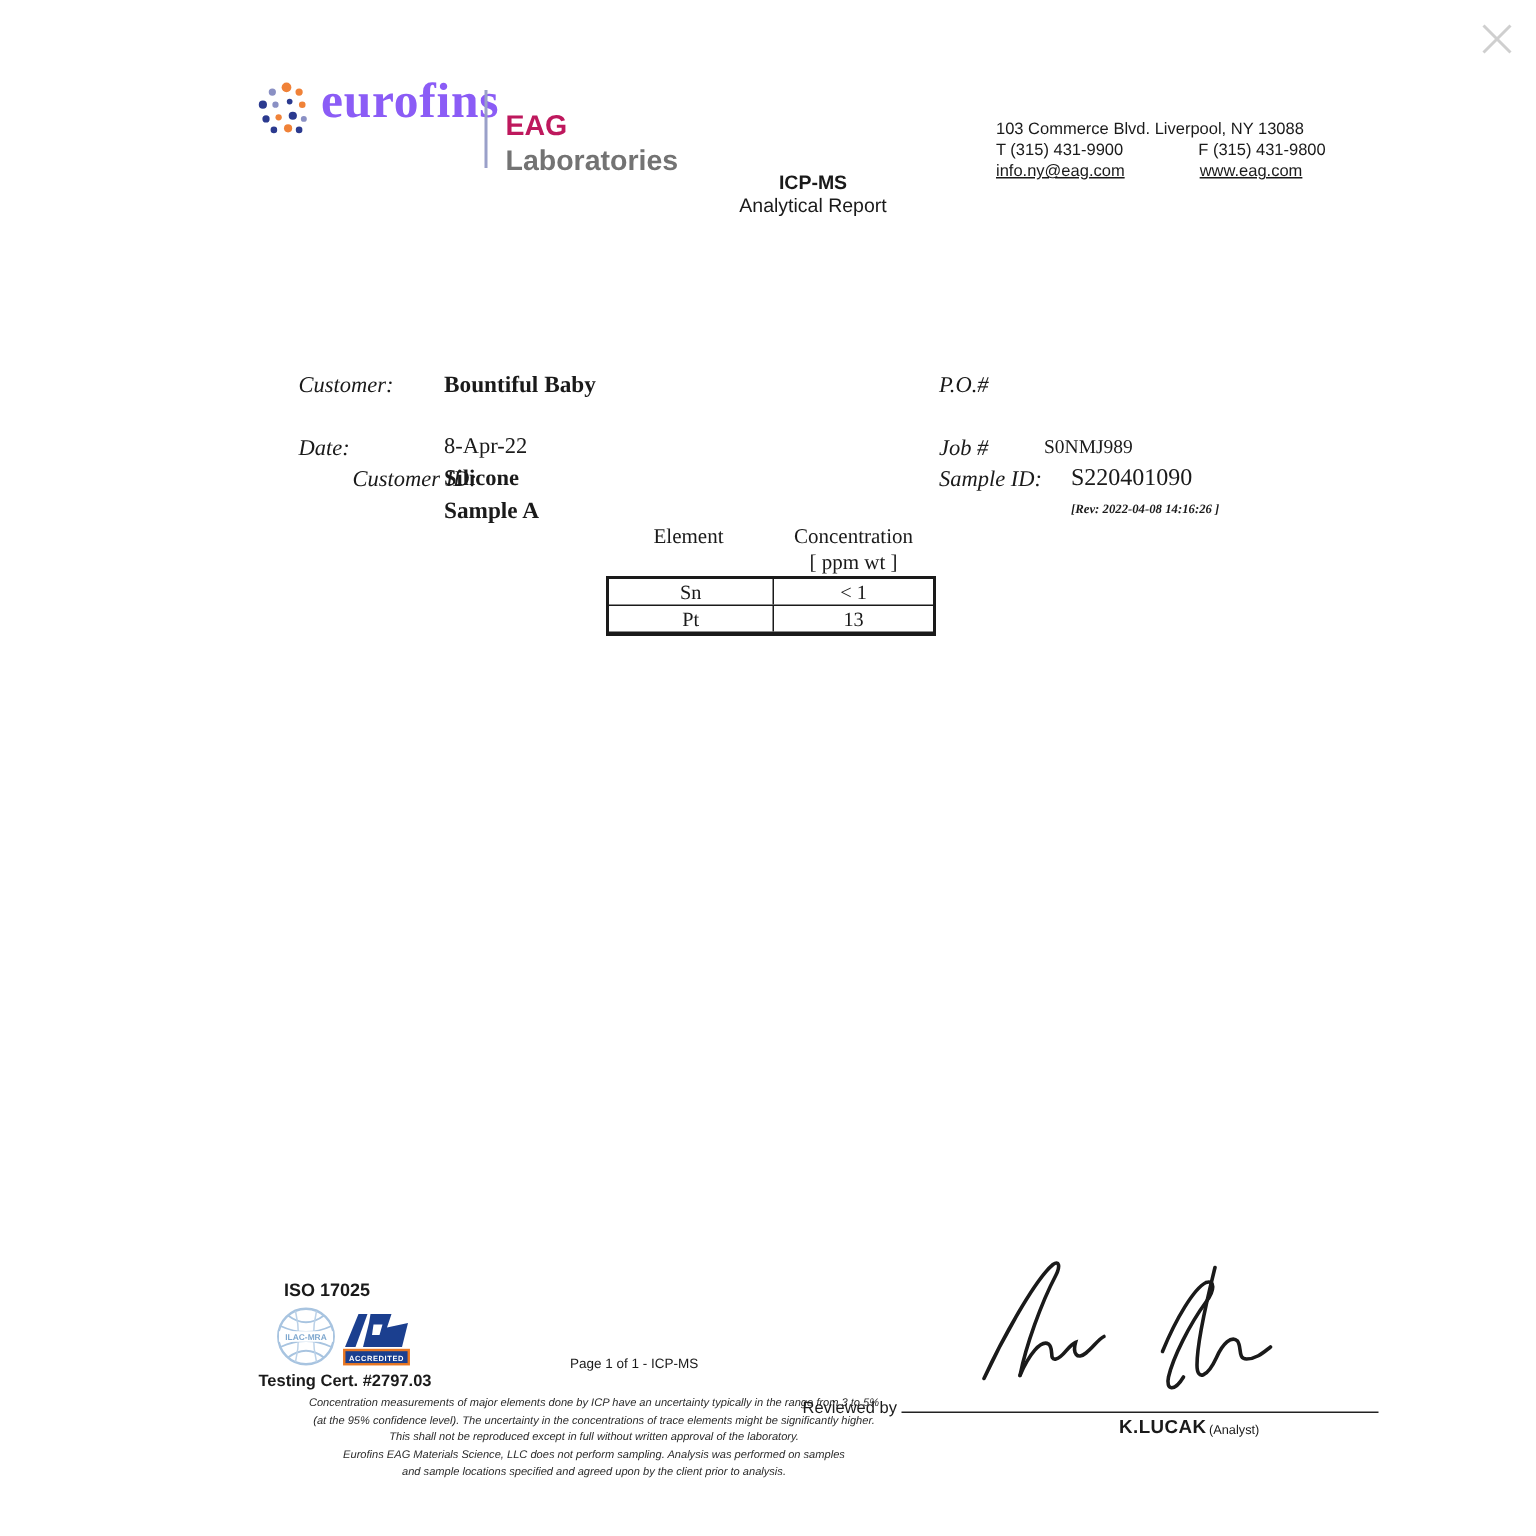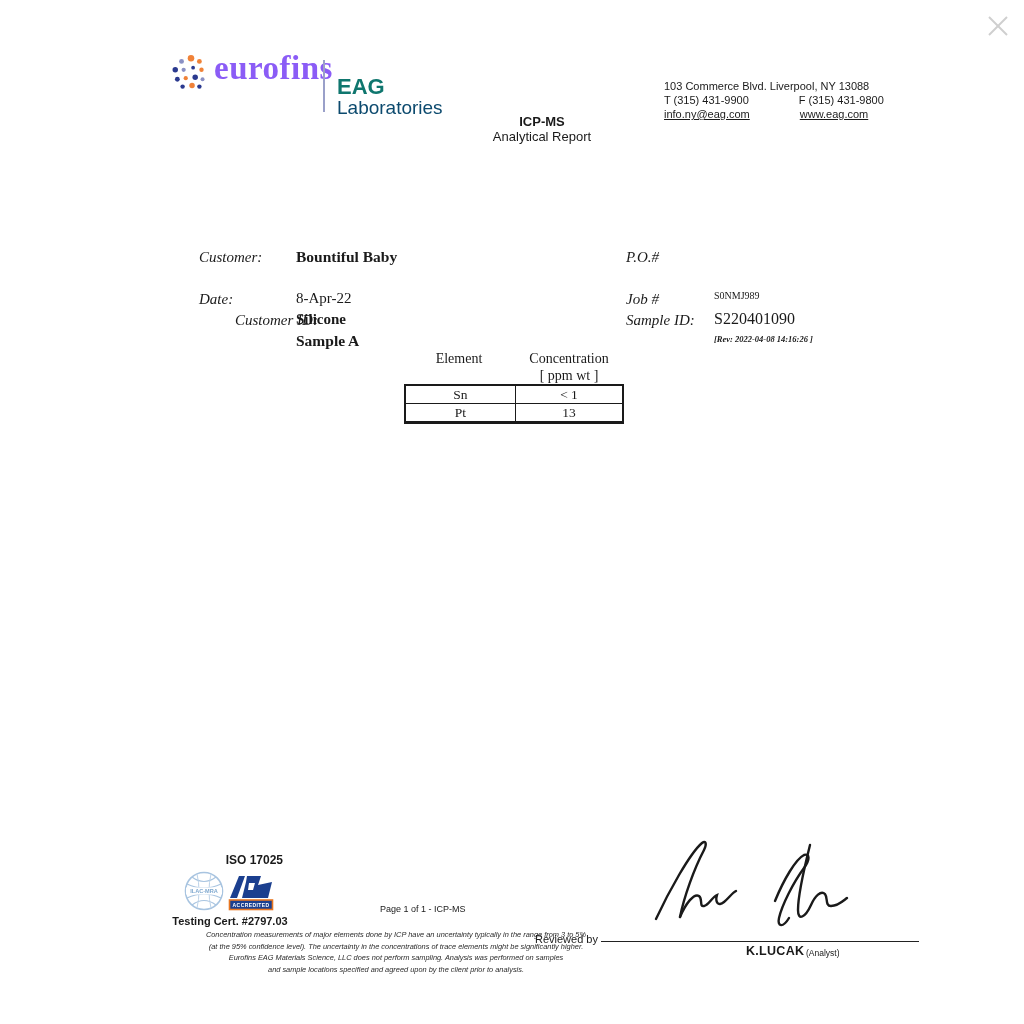--- a/index.html
+++ b/index.html
@@ -8,39 +8,39 @@
   .abs{position:absolute;}
 
   
   #close-btn{left:982px;top:10px;width:32px;height:32px;cursor:pointer;}
 
   
   #brand-dots{left:170px;top:53px;width:42px;height:42px;}
   #brand-name{left:214px;top:50px;font-family:"Liberation Serif",serif;font-size:33px;
               font-weight:600;color:#8b5cf6;letter-spacing:0.5px;}
   #brand-divider{left:323px;top:60px;width:2px;height:52px;background:#9aa0c9;}
-  #eag-line1{left:337px;top:74px;font-size:22px;font-weight:bold;color:#0f766e;}
-  #eag-line2{left:337px;top:97px;font-size:19px;font-weight:normal;color:#0c4a6e;}
+  #eag-line1{left:337px;top:74px;font-size:19px;font-weight:bold;color:#be185d;}
+  #eag-line2{left:337px;top:97px;font-size:19px;font-weight:bold;color:#737373;}
   #report-title{left:462px;top:89px;width:160px;text-align:center;line-height:15px;margin-top:25px;}
   #report-title-1{font-size:13px;font-weight:bold;}
   #report-title-2{font-size:13px;}
   #address{left:664px;top:79px;font-size:11px;line-height:14px;}
   #address .u{text-decoration:underline;}
   #address .gap{margin-left:14px;padding-left:36px;}
 
   
   .lbl{font-family:"Liberation Serif",serif;font-style:italic;font-size:15px;}
   .val{font-family:"Liberation Serif",serif;font-size:15px;text-align:right;}
   #lbl-customer{left:199px;top:249px;}
   #val-customer{left:296px;top:248px;font-weight:bold;font-size:15.5px;}
   #lbl-po{left:626px;top:249px;}
   #lbl-date{left:199px;top:291px;}
   #val-date{left:296px;top:290px;}
   #lbl-job{left:626px;top:291px;}
-  #val-job{left:714px;top:290px;font-size:10px;}
+  #val-job{left:696px;top:290px;font-size:13px;}
   #lbl-cid{left:199px;top:312px;margin-left:36px;}
   #val-cid{left:296px;top:311px;font-weight:bold;}
   #lbl-sid{left:626px;top:312px;}
   #val-sid{left:714px;top:310px;font-size:16px;}
   #val-sample{left:296px;top:332px;font-weight:bold;font-size:15.5px;}
   #rev-note{left:714px;top:334px;font-family:"Liberation Serif",serif;font-size:8.5px;
             font-style:italic;font-weight:bold;}
 
   
   .th{font-family:"Liberation Serif",serif;font-size:14px;text-align:center;width:110px;}
@@ -50,21 +50,21 @@
   #results-box{left:404px;top:384px;width:220px;border:2px solid #1a1a1a;border-bottom-width:3px;
                box-sizing:border-box;background:#fff;}
   .t-row{display:flex;height:17px;}
   .t-row:first-child{border-bottom:1px solid #1a1a1a;}
   .t-cell{font-family:"Liberation Serif",serif;font-size:13.5px;line-height:17px;
           text-align:center;box-sizing:border-box;}
   .t-cell.c1{width:110px;border-right:1px solid #1a1a1a;}
   .t-cell.c2{flex:1;}
 
   
-  #iso-label{left:183px;top:853px;width:100px;text-align:right;font-size:12px;font-weight:bold;}
+  #iso-label{left:168px;top:853px;width:100px;text-align:center;font-size:12px;font-weight:bold;}
   #ilac-logo{left:184px;top:871px;width:40px;height:40px;}
   #a2la-logo{left:227px;top:874px;width:48px;height:37px;}
   #testing-cert{left:160px;top:915px;width:140px;text-align:center;font-size:11px;font-weight:bold;}
   #page-info{left:380px;top:904px;font-size:9px;}
   #disclaimer{left:152px;top:929px;width:396px;text-align:center;font-size:7.4px;
               font-style:italic;line-height:11.6px;color:#2a2a2a;margin-left:46px;}
   #reviewed-label{left:535px;top:933px;font-size:11px;}
   #sig-line{left:601px;top:941px;width:318px;height:1px;background:#222;}
   #signature{left:640px;top:835px;width:210px;height:100px;}
   #reviewer-name{left:746px;top:944px;font-size:12.5px;font-weight:600;letter-spacing:0.3px;}
@@ -170,20 +170,21 @@
     <text x="24" y="33" text-anchor="middle" font-size="5" font-weight="bold" fill="#ffffff" letter-spacing="0.4" font-family="Liberation Sans, sans-serif">ACCREDITED</text>
   </svg>
 
   <div id="testing-cert" class="abs">Testing Cert. #2797.03</div>
 
   <div id="page-info" class="abs">Page 1 of 1 - ICP-MS</div>
 
   <div id="disclaimer" class="abs">
     <div>Concentration measurements of major elements done by ICP have an uncertainty typically in the range from 3 to 5%</div>
     <div>(at the 95% confidence level). The uncertainty in the concentrations of trace elements might be significantly higher.</div>
+    <div>This shall not be reproduced except in full without written approval of the laboratory.</div>
     <div>Eurofins EAG Materials Science, LLC does not perform sampling. Analysis was performed on samples</div>
     <div>and sample locations specified and agreed upon by the client prior to analysis.</div>
   </div>
 
   <svg id="signature" class="abs" viewBox="0 0 210 100">
     <g fill="none" stroke="#1a1a1a" stroke-width="2.4" stroke-linecap="round">
       <path d="M16,84 C28,58 50,18 62,8 C66,5 67,9 64,15 C54,34 44,62 40,82"></path>
       <path d="M40,82 C46,68 54,58 59,61 C63,64 59,72 64,71 C69,70 72,62 77,60 C75,67 78,72 84,67 C89,63 92,58 96,56"></path>
       <path d="M135,66 C144,44 156,24 164,20 C170,18 170,25 164,33 C153,48 142,70 139,83 C137,92 143,93 149,83"></path>
       <path d="M170,10 C165,30 158,60 158,75 C158,86 165,83 171,70 C175,61 181,55 185,59 C188,63 185,71 191,71 C198,71 203,66 207,63"></path>

